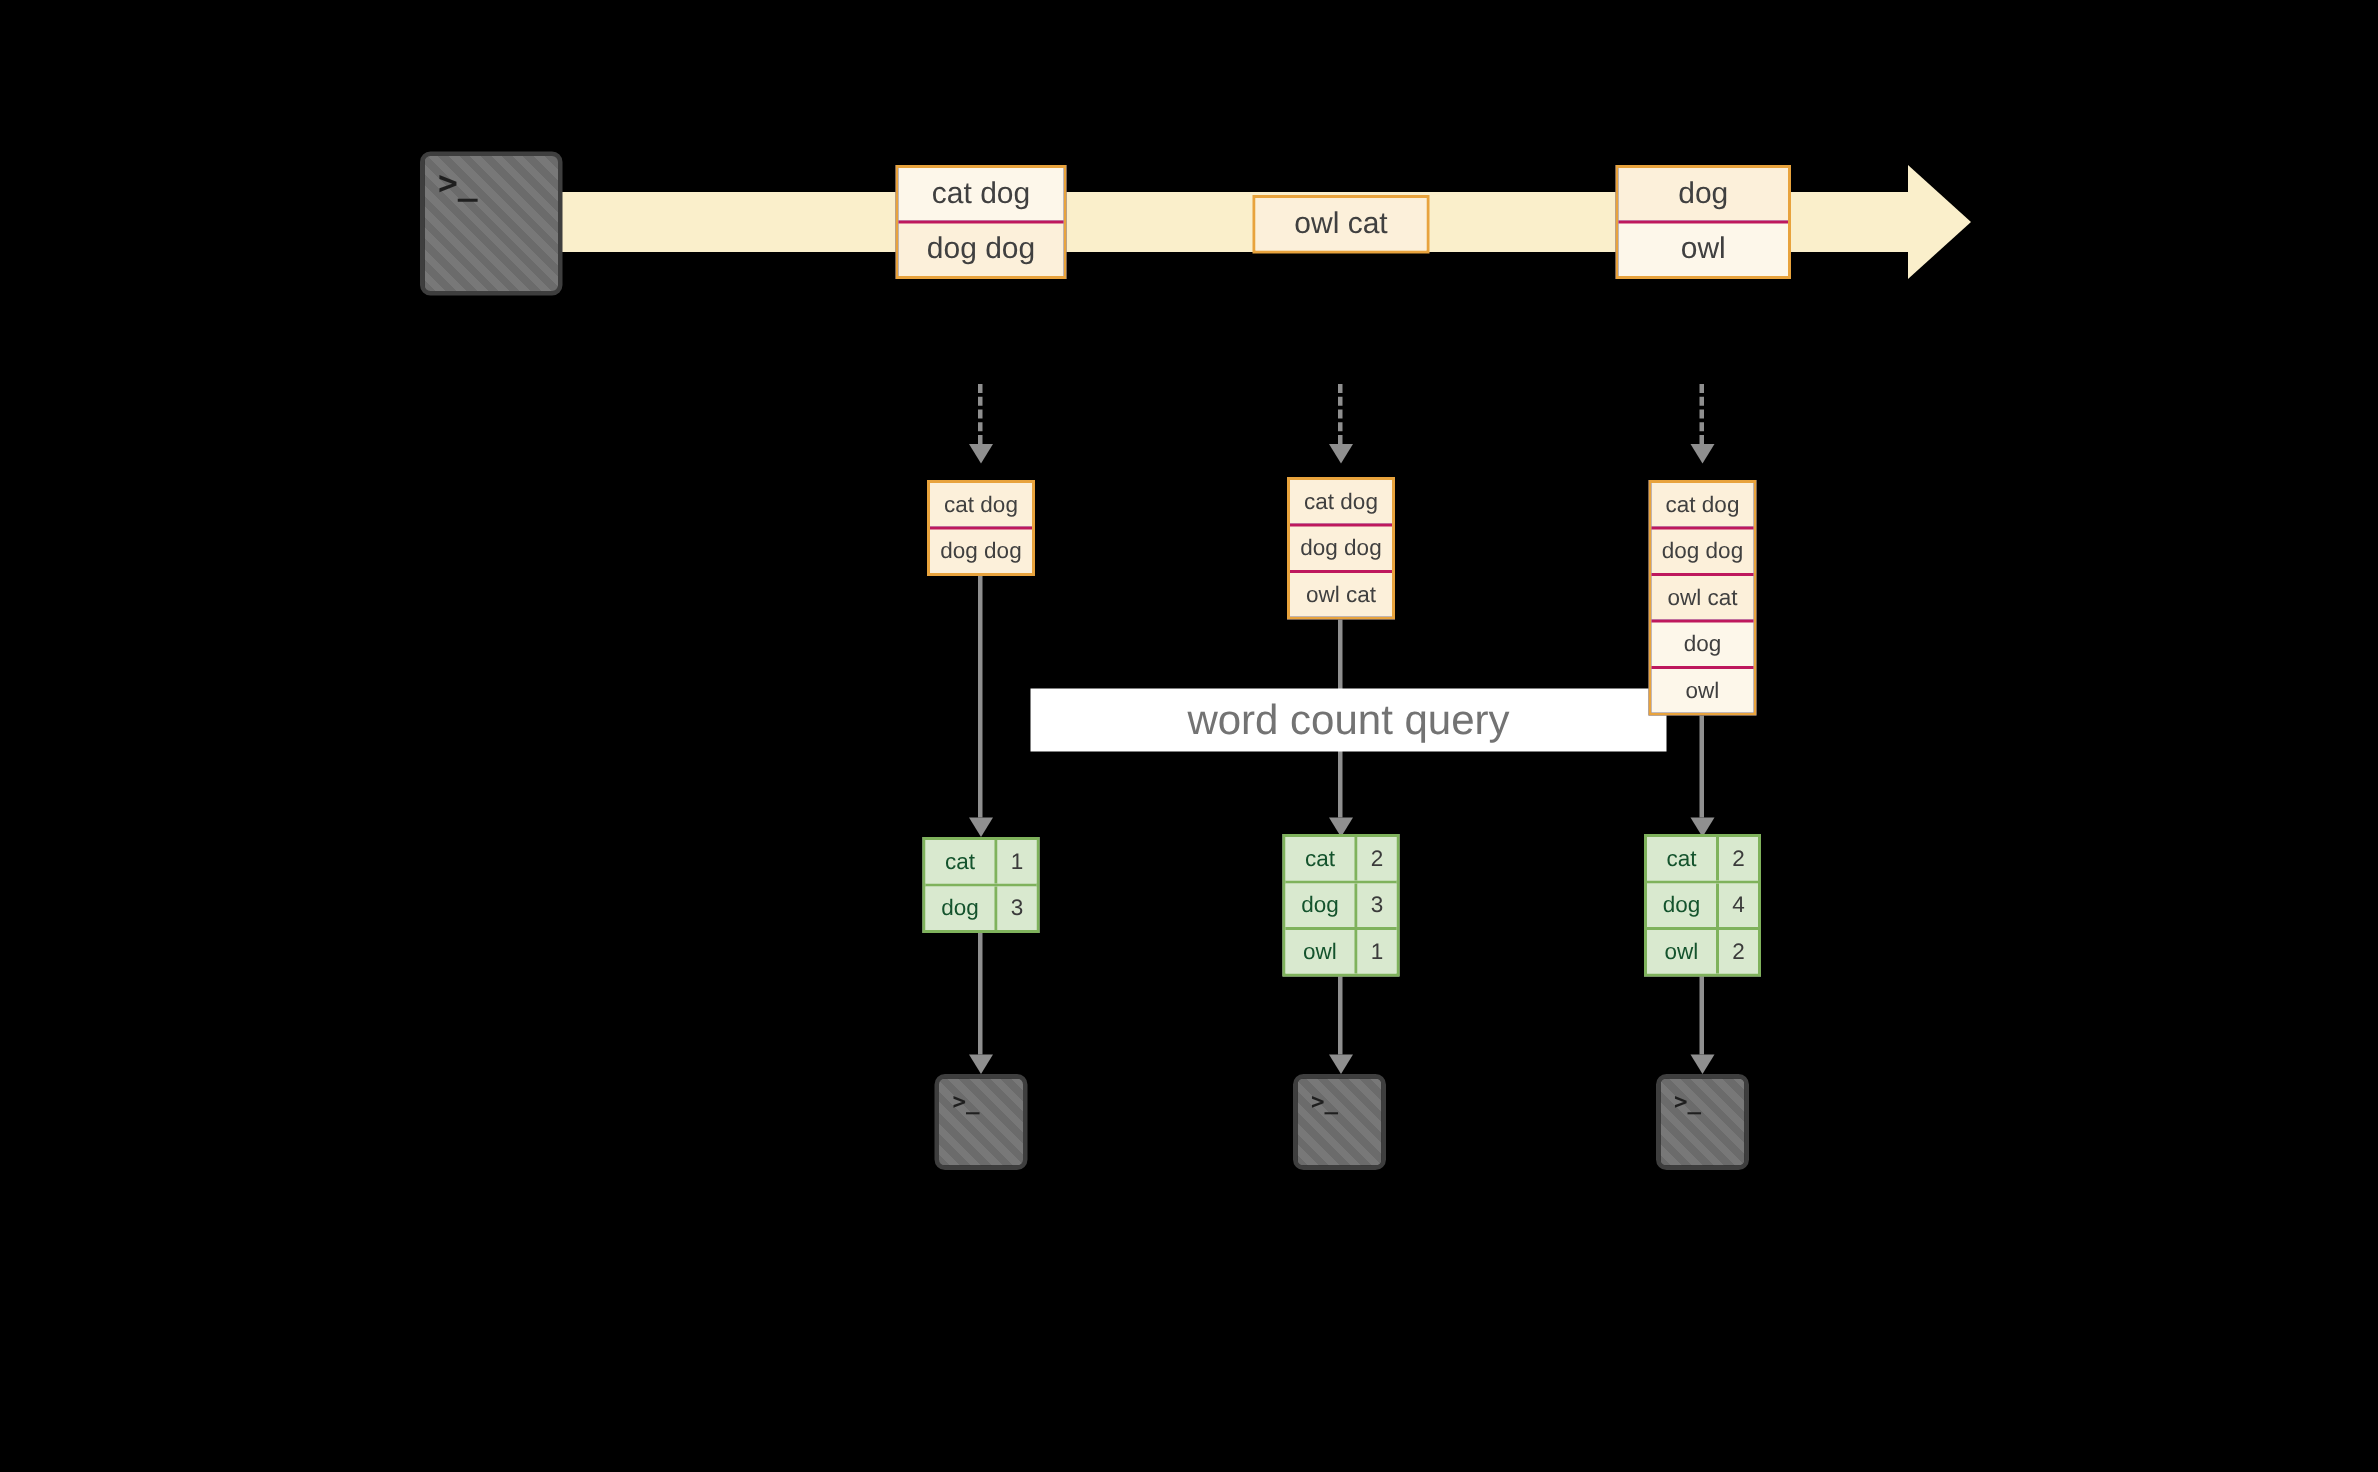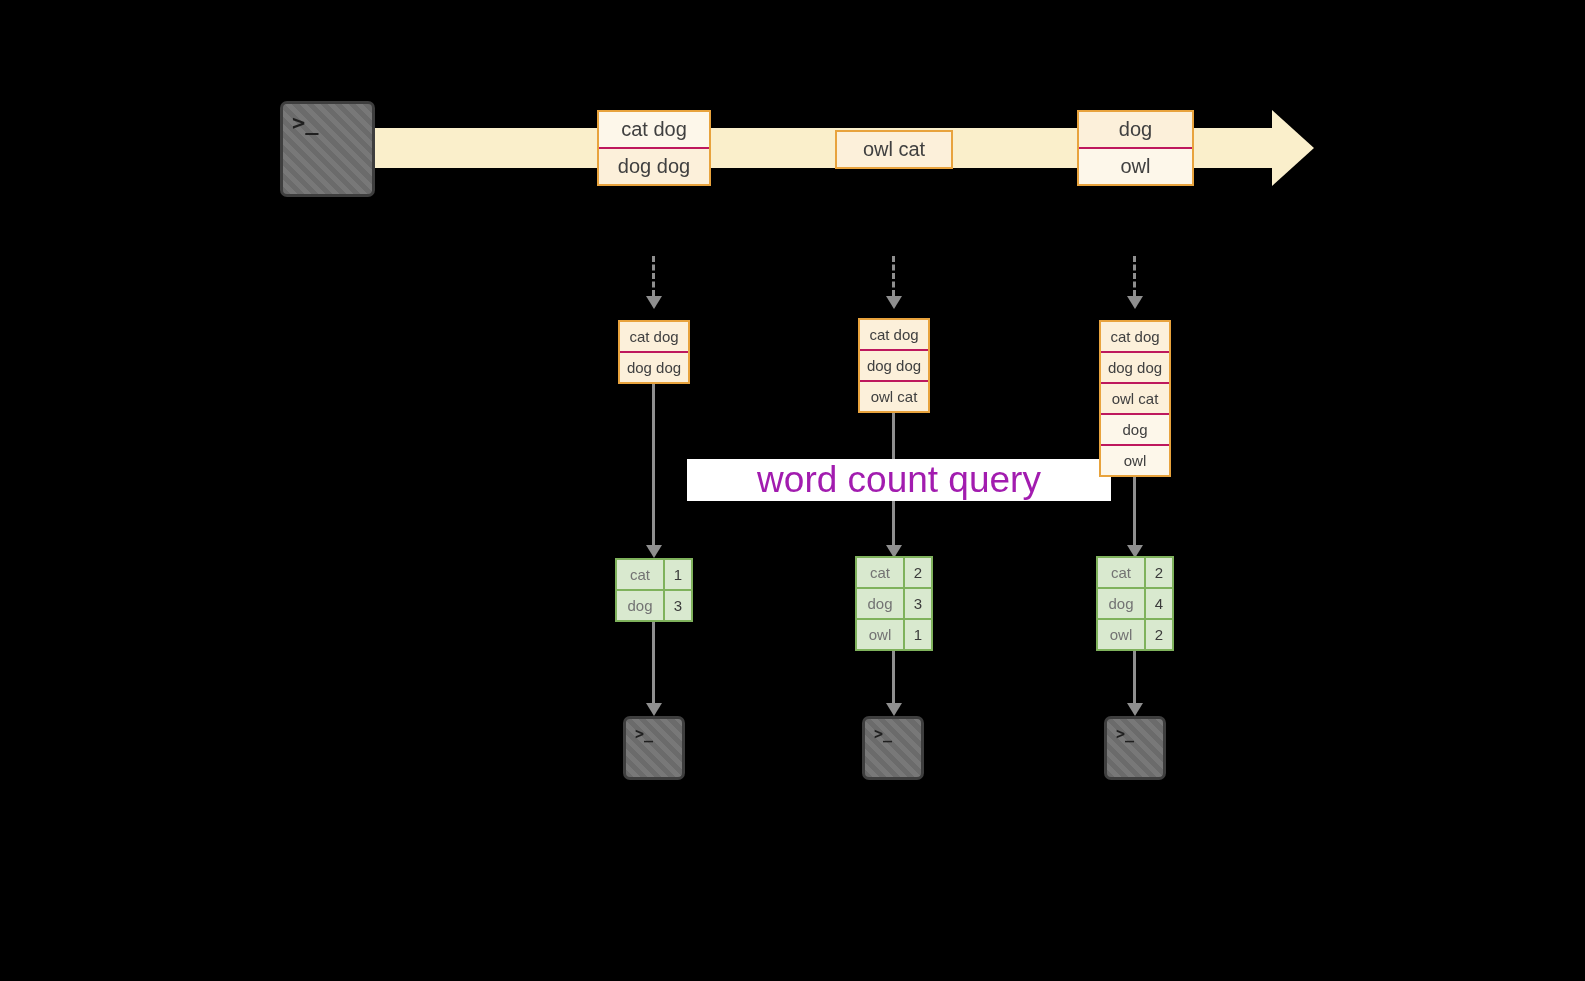--- a/index.html
+++ b/index.html
@@ -17,27 +17,27 @@
   .ocell:first-child{border-top:none;}
   .ocell.light{background:#fdf7ea;}
   .event .ocell{height:35px;font-size:20px;}
   .state .ocell{height:29px;font-size:15px;}
   
   .dash-line{position:absolute;width:0;border-left:3px dashed #8f8f8f;z-index:1;}
   .solid-line{position:absolute;width:3px;background:#8f8f8f;z-index:1;}
   .head-down{position:absolute;width:0;height:0;border-left:8px solid transparent;border-right:8px solid transparent;border-top:13px solid #8f8f8f;z-index:1;}
   
   .banner{position:absolute;left:687px;top:459px;width:424px;height:42px;background:#ffffff;z-index:2;
-    display:flex;align-items:center;justify-content:center;font-size:37px;color:#a21caf;}
+    display:flex;align-items:center;justify-content:center;font-size:28px;color:#737373;}
   
   .gtable{position:absolute;box-sizing:border-box;border:2px solid #7fb25c;z-index:3;background:#d9e9cf;}
   .grow{display:flex;border-top:2px solid #7fb25c;}
   .grow:first-child{border-top:none;}
   .gword{width:46px;height:29px;background:#d9e9cf;border-right:2px solid #7fb25c;
-    display:flex;align-items:center;justify-content:center;font-size:15px;color:#737373;}
+    display:flex;align-items:center;justify-content:center;font-size:15px;color:#14532d;}
   .gcount{width:26px;height:29px;background:#d9e9cf;
     display:flex;align-items:center;justify-content:center;font-size:15px;color:#3b3b3b;}
   
   .terminal{position:absolute;box-sizing:border-box;z-index:3;border-radius:7px;
     background:repeating-linear-gradient(45deg,#6b6b6b 0 5px,#787878 5px 10px);
     border:3px solid #3e3e3e;}
   .prompt{position:absolute;left:9px;top:6px;color:#1f1f1f;font-family:"DejaVu Sans Mono", monospace;font-weight:bold;}
   .terminal.big .prompt{font-size:22px;}
   .terminal.small .prompt{font-size:15px;}
 </style>

